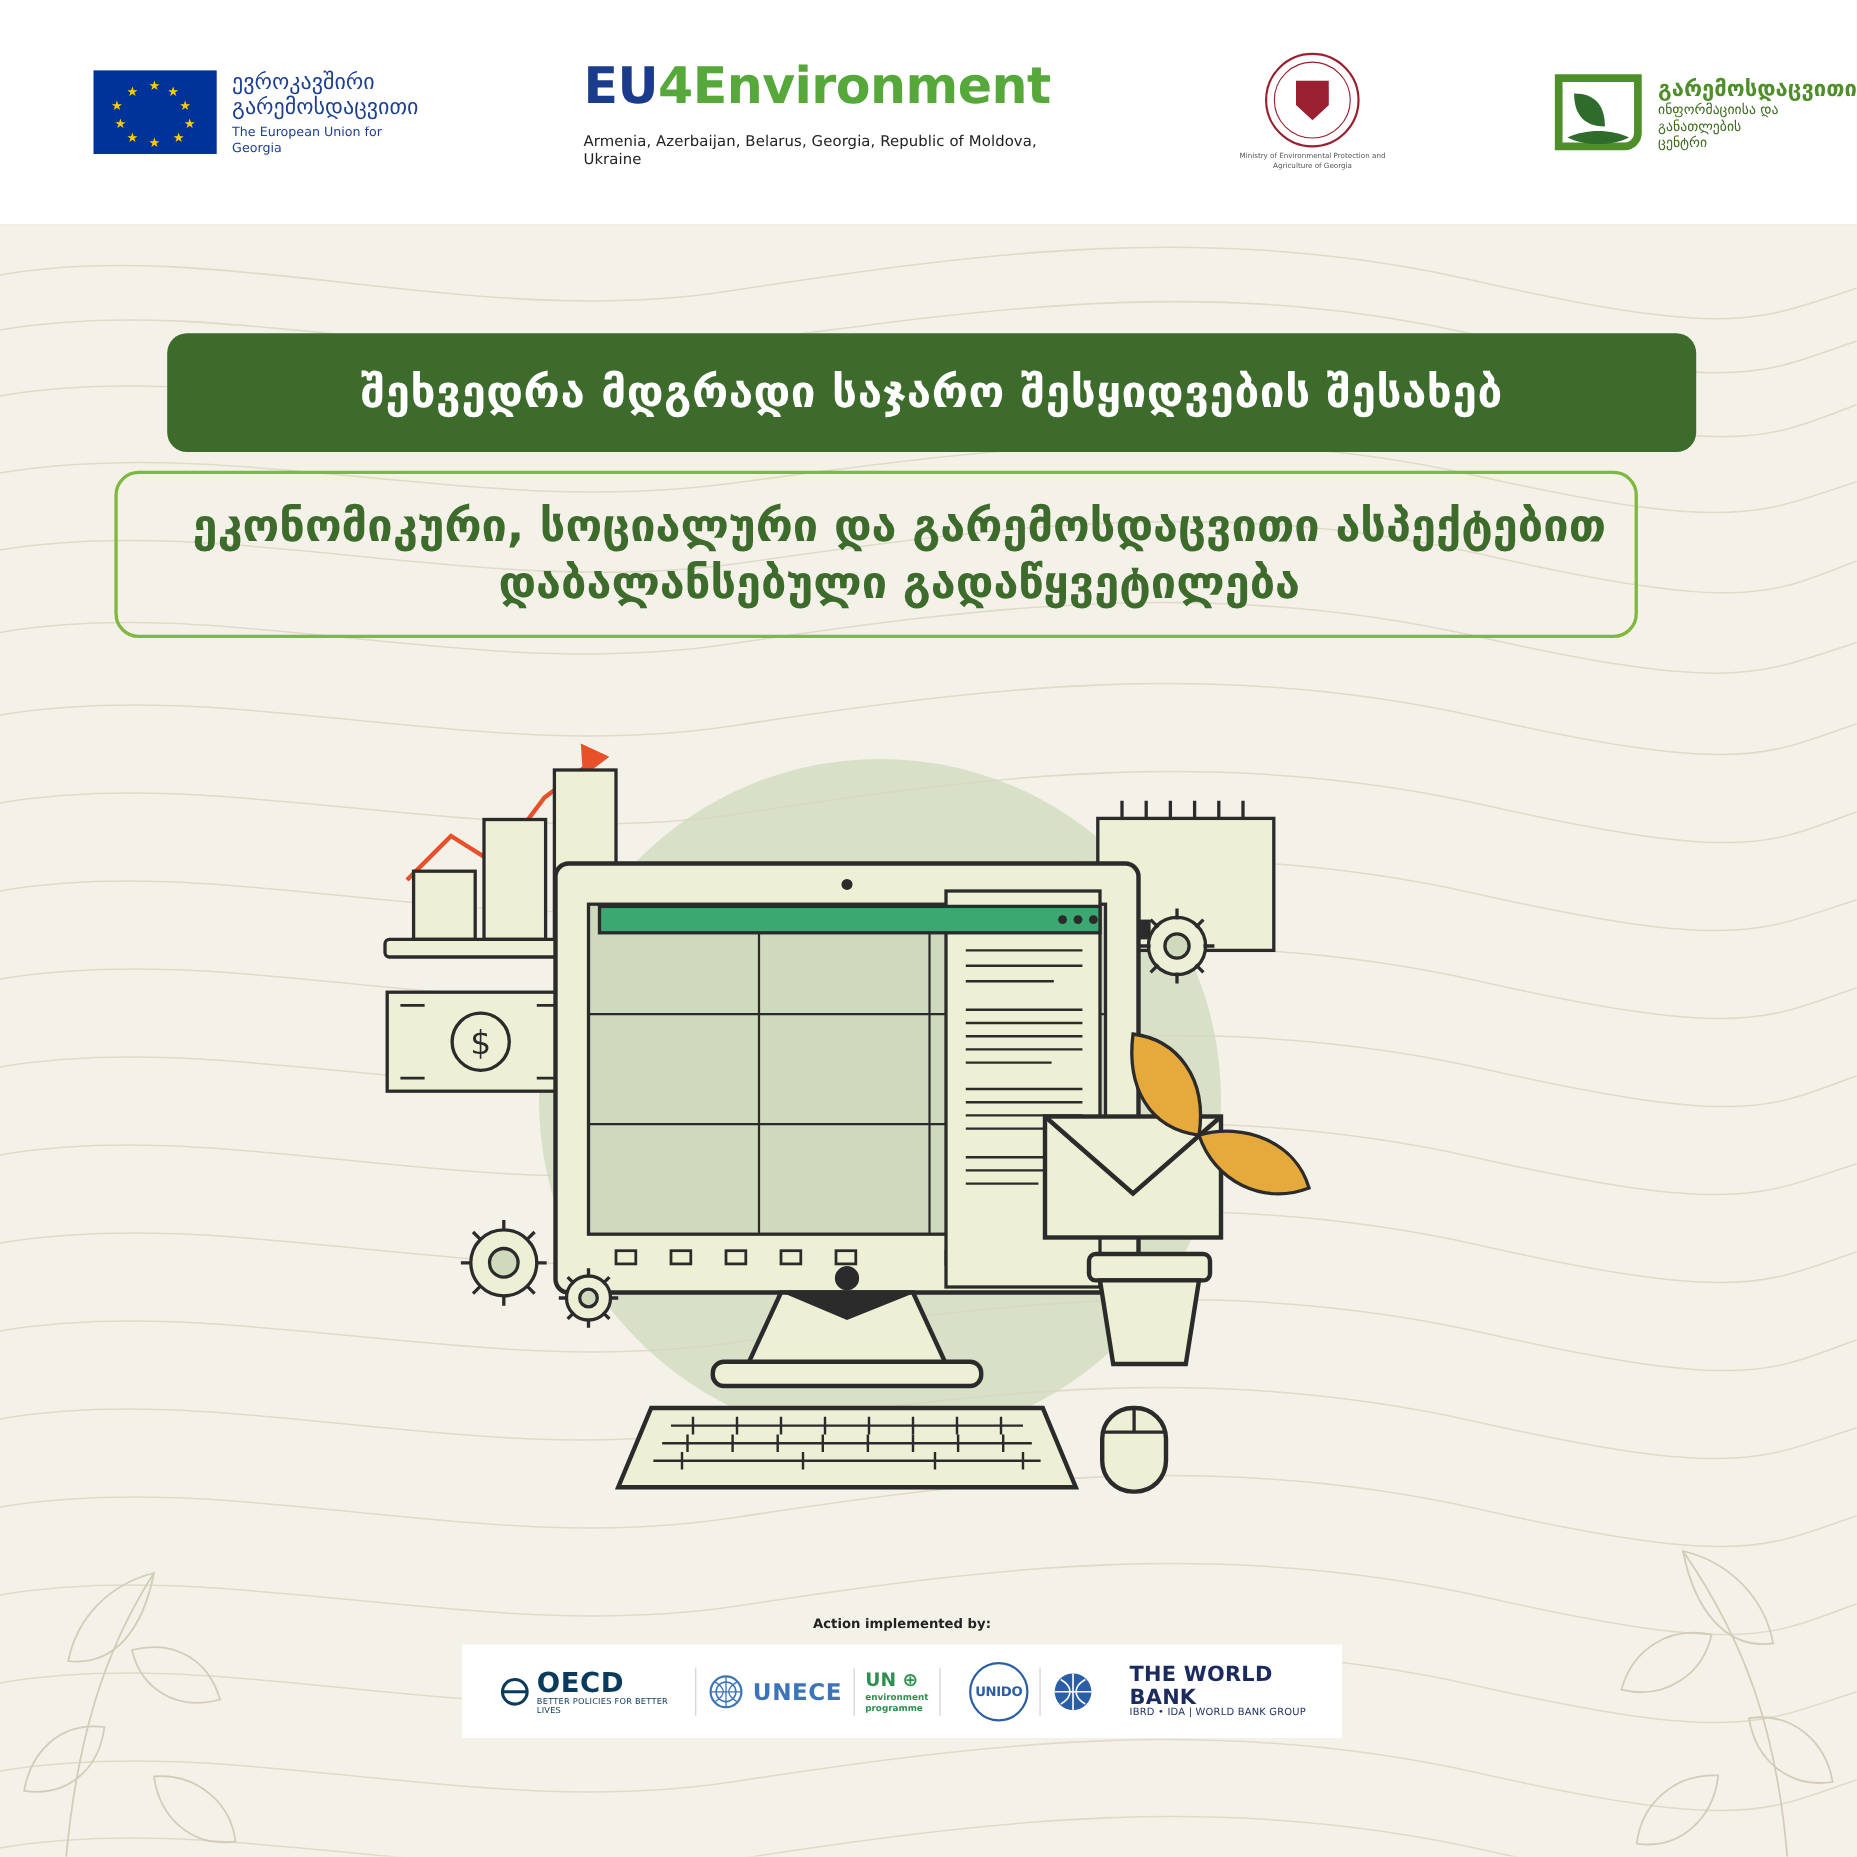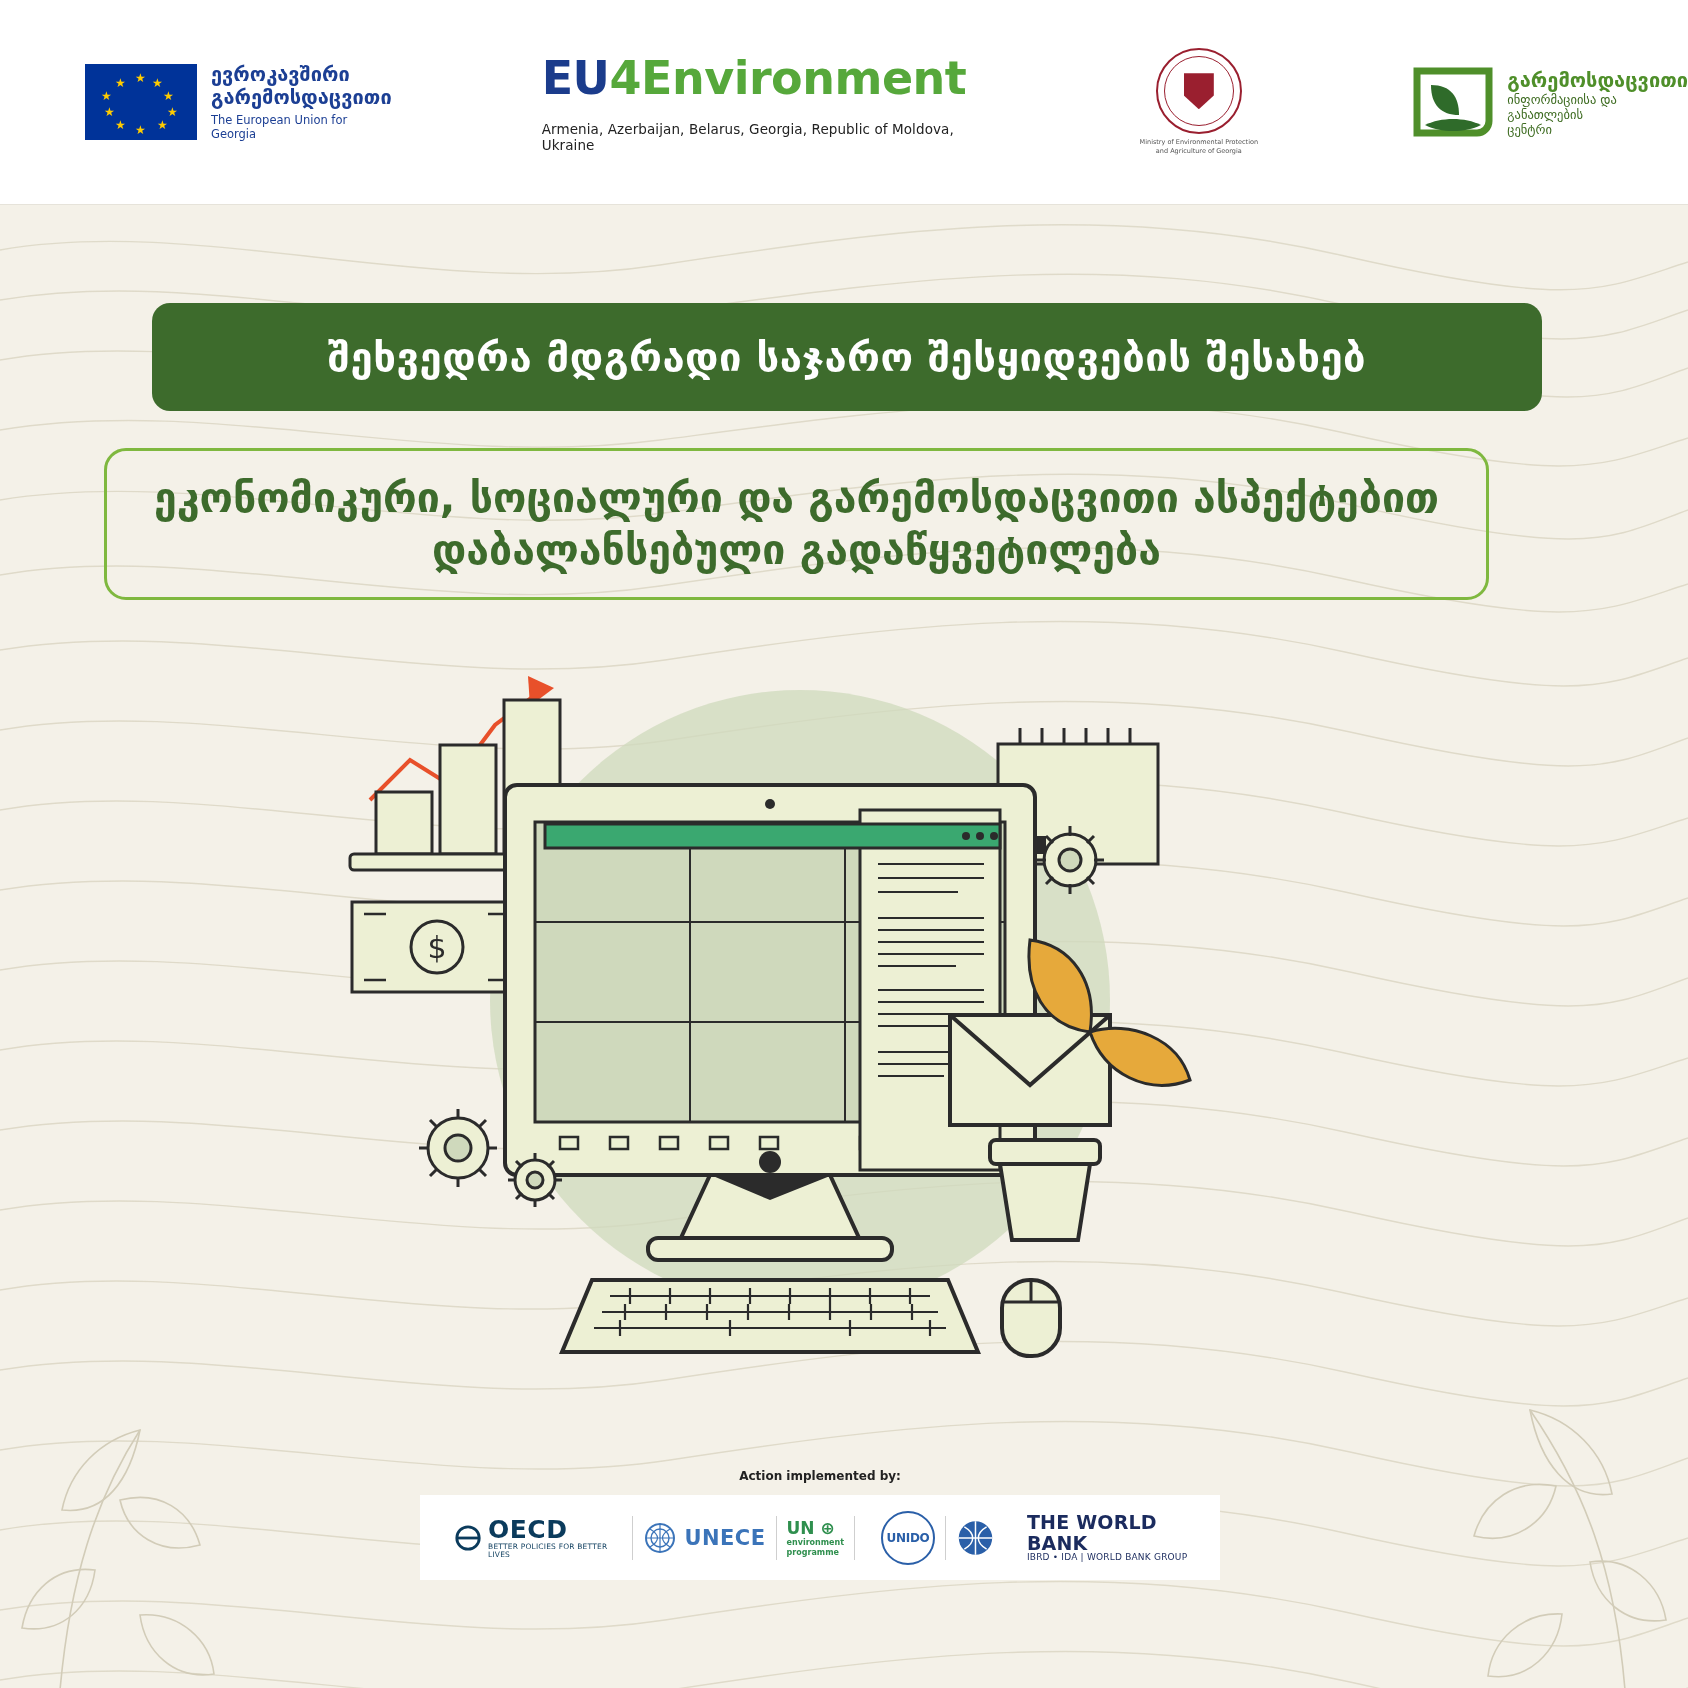--- a/index.html
+++ b/index.html
@@ -33,21 +33,21 @@
   
   .eu-wrap { display: flex; align-items: center; gap: 14px; margin-left: 85px; }
   .eu-flag {
     width: 112px; height: 76px; background: #003399; position: relative;
     flex: none;
   }
   .eu-star {
     position: absolute; color: #FFCC00; font-size: 12px; line-height: 12px;
   }
   .eu-text { line-height: 1.18; }
-  .eu-text .ka { color: #1c3f94; font-size: 20px; font-weight: 700; }
+  .eu-text .ka { color: #1c3f94; font-size: 20px; font-weight: 400; }
   .eu-text .en { color: #1c3f94; font-size: 11.5px; margin-top: 4px; }
 
   
   .e4e { margin-left: 150px; text-align: left; }
   .e4e-main { font-size: 46px; font-weight: 700; letter-spacing: -0.5px; }
   .e4e-main .blue { color: #1b3c8c; }
   .e4e-main .green { color: #56a83b; }
   .e4e-sub { font-size: 13.5px; color: #222; margin-top: 16px; letter-spacing: 0.1px; }
 
   
@@ -85,25 +85,25 @@
     background: #3d6b2c;
     border-radius: 18px;
     display: flex; align-items: center; justify-content: center;
     padding: 0 24px;
   }
   .banner-dark span {
     color: #ffffff; font-size: 40px; font-weight: 700;
     letter-spacing: 0.5px; text-align: center;
   }
   .banner-light {
-    position: absolute; left: 104px; top: 448px;
+    position: absolute; left: 104px; top: 428px;
     width: 1385px; height: 152px;
     border: 3px solid #7fb83f;
     border-radius: 22px;
-    display: flex; align-items: center; justify-content: center;
+    display: flex; align-items: center; justify-content: flex-end;
     padding: 0 26px;
   }
   .banner-light span {
     color: #3d6b2c; font-size: 41px; font-weight: 700;
     line-height: 1.28; text-align: center; display: block;
   }
 
   
   .illus { position: absolute; left: 330px; top: 640px; width: 980px; height: 740px; }
 

